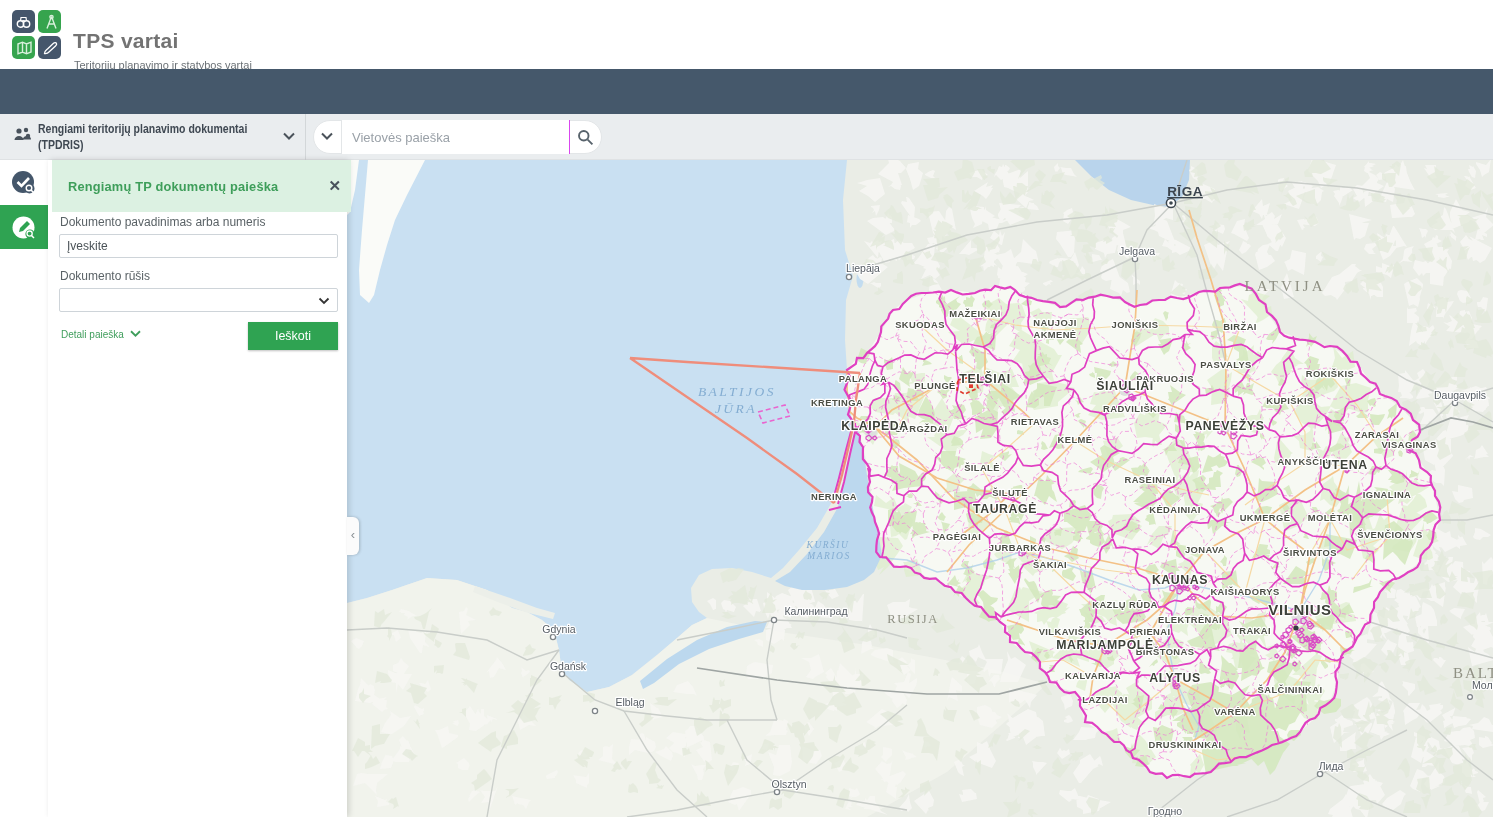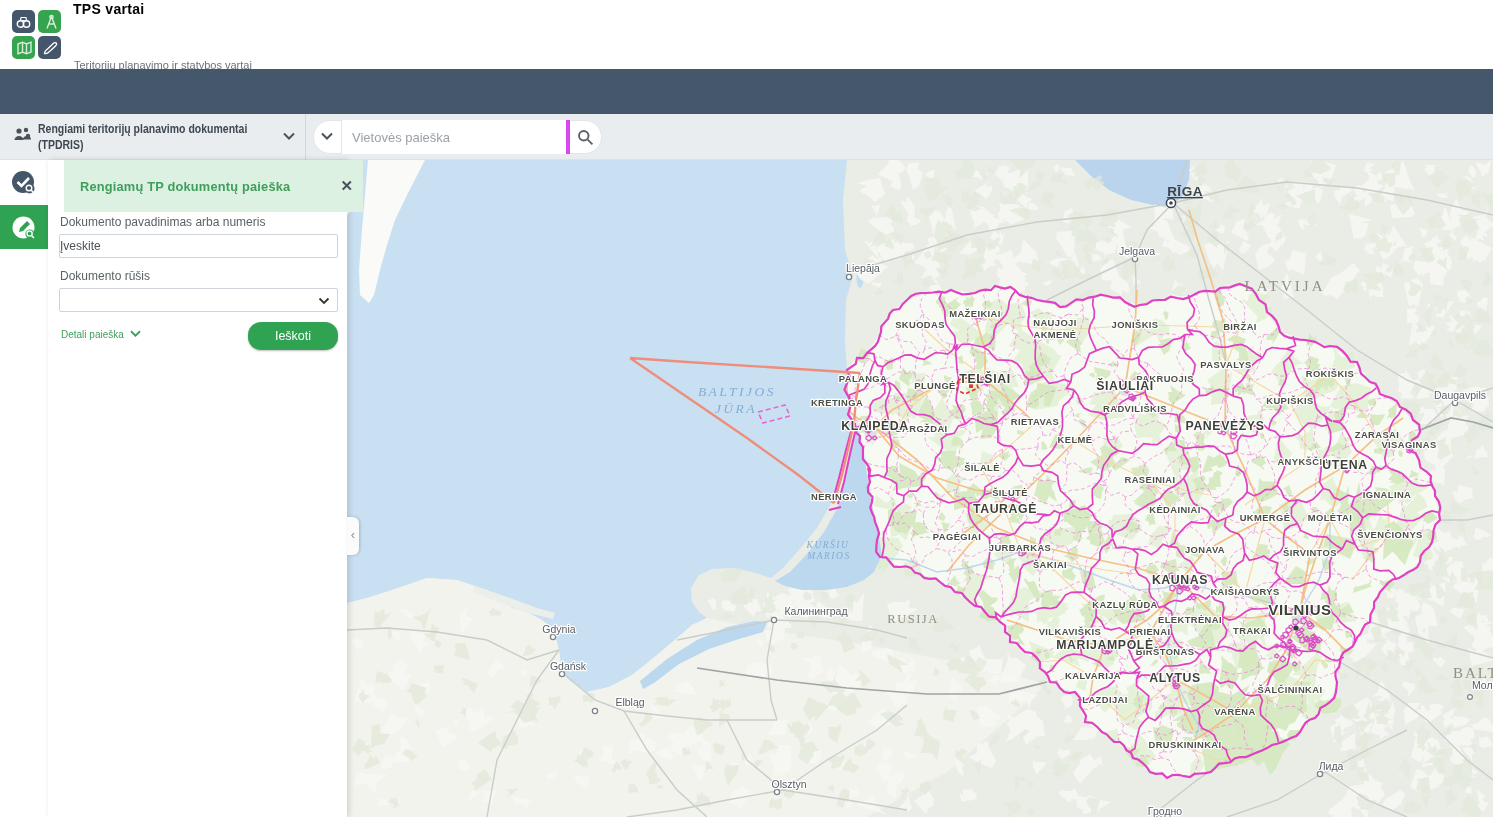--- a/index.html
+++ b/index.html
@@ -1,35 +1,35 @@
 <!DOCTYPE html>
 <html><head><meta charset="utf-8"><style>
 *{margin:0;padding:0;box-sizing:border-box}
 html,body{width:1493px;height:817px;overflow:hidden;font-family:"Liberation Sans",sans-serif;background:#fff}
 #hdr{position:absolute;left:0;top:0;width:1493px;height:69px;background:#fff}
 .lg{position:absolute;width:23px;height:23px;border-radius:5px}
-#ttl{position:absolute;left:73px;top:1px;font-size:14px;font-weight:bold;color:#000000;letter-spacing:0.3px}
+#ttl{position:absolute;left:73px;top:29px;font-size:21px;font-weight:bold;color:#737373;letter-spacing:0.3px}
 #sub{position:absolute;left:74px;top:59px;font-size:11px;color:#6c7277}
 #bar{position:absolute;left:0;top:69px;width:1493px;height:45px;background:#45586b}
 #tb{position:absolute;left:0;top:114px;width:1493px;height:46px;background:#eaedef;border-bottom:1px solid #dfe2e4}
 #tbtxt{position:absolute;left:38px;top:121px;width:300px;font-size:12.8px;font-weight:bold;color:#3f4852;line-height:16px;transform:scaleX(0.82);transform-origin:0 0}
 .chev{stroke:#4a525a;stroke-width:2;fill:none}
 #sep{position:absolute;left:305px;top:114px;width:1px;height:46px;background:#d3d7d9}
 #pill{position:absolute;left:313px;top:120px;width:289px;height:34px;background:#fff;border-radius:17px;border:1px solid #e3e6e8}
-#pin{position:absolute;left:341px;top:120px;width:229px;height:34px;background:#fff;border-left:1px solid #e3e6e8;border-right:4px solid #d946ef}
+#pin{position:absolute;left:341px;top:120px;width:229px;height:34px;background:#fff;border-left:1px solid #e3e6e8;border-right:1px solid #d946ef}
 #pin span{position:absolute;left:10px;top:10px;font-size:13px;color:#9aa1a8}
 #side{position:absolute;left:0;top:160px;width:48px;height:657px;background:#fff}
 #sact{position:absolute;left:0;top:45px;width:48px;height:44px;background:#2fa352}
 #panel{position:absolute;left:48px;top:160px;width:299px;height:657px;background:#fff;box-shadow:2px 0 6px rgba(0,0,0,0.15)}
-#phdr{position:absolute;left:16px;top:0;width:299px;height:52px;background:#dcf1e2}
+#phdr{position:absolute;left:4px;top:0;width:299px;height:52px;background:#dcf1e2}
 #phdr b{position:absolute;left:16px;top:19px;font-size:12.8px;color:#3e9e5a;letter-spacing:0.2px}
 #px{position:absolute;right:10px;top:17px;font-size:15px;color:#49525c;font-weight:bold}
 .lbl{position:absolute;left:12px;font-size:12px;color:#5a6266}
 .inp{position:absolute;left:11px;width:279px;height:24px;border:1px solid #ced4d9;border-radius:2px;background:#fff}
-#btn{position:absolute;left:200px;top:162px;width:90px;height:28px;background:#2fa352;border-radius:13px;color:#fff;font-size:12.5px;text-align:center;line-height:28px;box-shadow:0 1px 2px rgba(0,0,0,0.25)}
+#btn{position:absolute;left:200px;top:162px;width:90px;height:28px;background:#2fa352;border-radius:0;color:#fff;font-size:12.5px;text-align:center;line-height:28px;box-shadow:0 1px 2px rgba(0,0,0,0.25)}
 #det{position:absolute;left:13px;top:169px;font-size:10px;color:#3f9e5c}
 #mapwrap{position:absolute;left:347px;top:160px;width:1146px;height:657px;overflow:hidden}
 #ctab{position:absolute;left:347px;top:517px;width:12px;height:38px;background:#fbfbfb;border-radius:0 6px 6px 0;box-shadow:1px 0 3px rgba(0,0,0,0.2);color:#8a9095;font-size:13px;line-height:36px;text-align:center}
 .halo{paint-order:stroke;stroke:#ffffff;stroke-width:2.3px;stroke-linejoin:round}
 </style></head><body>
 <div id="hdr">
  <div class="lg" style="left:12px;top:10px;background:#45566b"></div>
  <div class="lg" style="left:38px;top:10px;background:#36a44e"></div>
  <div class="lg" style="left:12px;top:36px;background:#36a44e"></div>
  <div class="lg" style="left:38px;top:36px;background:#45566b"></div>
@@ -305,21 +305,21 @@
       <circle cx="19.6" cy="19.6" r="2.6" fill="none" stroke="#fff" stroke-width="1.3"></circle>
       <path d="M21.5,21.5 L24,24" stroke="#fff" stroke-width="1.5"></path>
  </svg>
 </div>
 <div id="panel">
  <div id="phdr">
       <b>Rengiamų TP dokumentų paieška</b>
       <span id="px">✕</span>
     </div>
  <div class="lbl" style="top:55px">Dokumento pavadinimas arba numeris</div>
- <div class="inp" style="top:74px;line-height:22px;font-size:12px;color:#4a5257">Įveskite</div>
+ <div class="inp" style="top:74px;line-height:22px;padding-left:7px;font-size:12px;color:#4a5257">Įveskite</div>
  <div class="lbl" style="top:109px">Dokumento rūšis</div>
  <div class="inp" style="top:128px">
       <svg style="position:absolute;right:7px;top:8px" width="12" height="8" viewBox="0 0 12 8">
         <path d="M1.5,1.5 L6,6 L10.5,1.5" stroke="#333" stroke-width="1.8" fill="none"></path>
       </svg>
     </div>
  <div id="det">Detali paieška <svg width="13" height="9" viewBox="0 0 14 10" style="margin-left:2px">
         <path d="M2,2.5 L7,7.5 L12,2.5" stroke="#3f9e5c" stroke-width="2" fill="none"></path>
       </svg></div>
  <div id="btn">Ieškoti</div>

